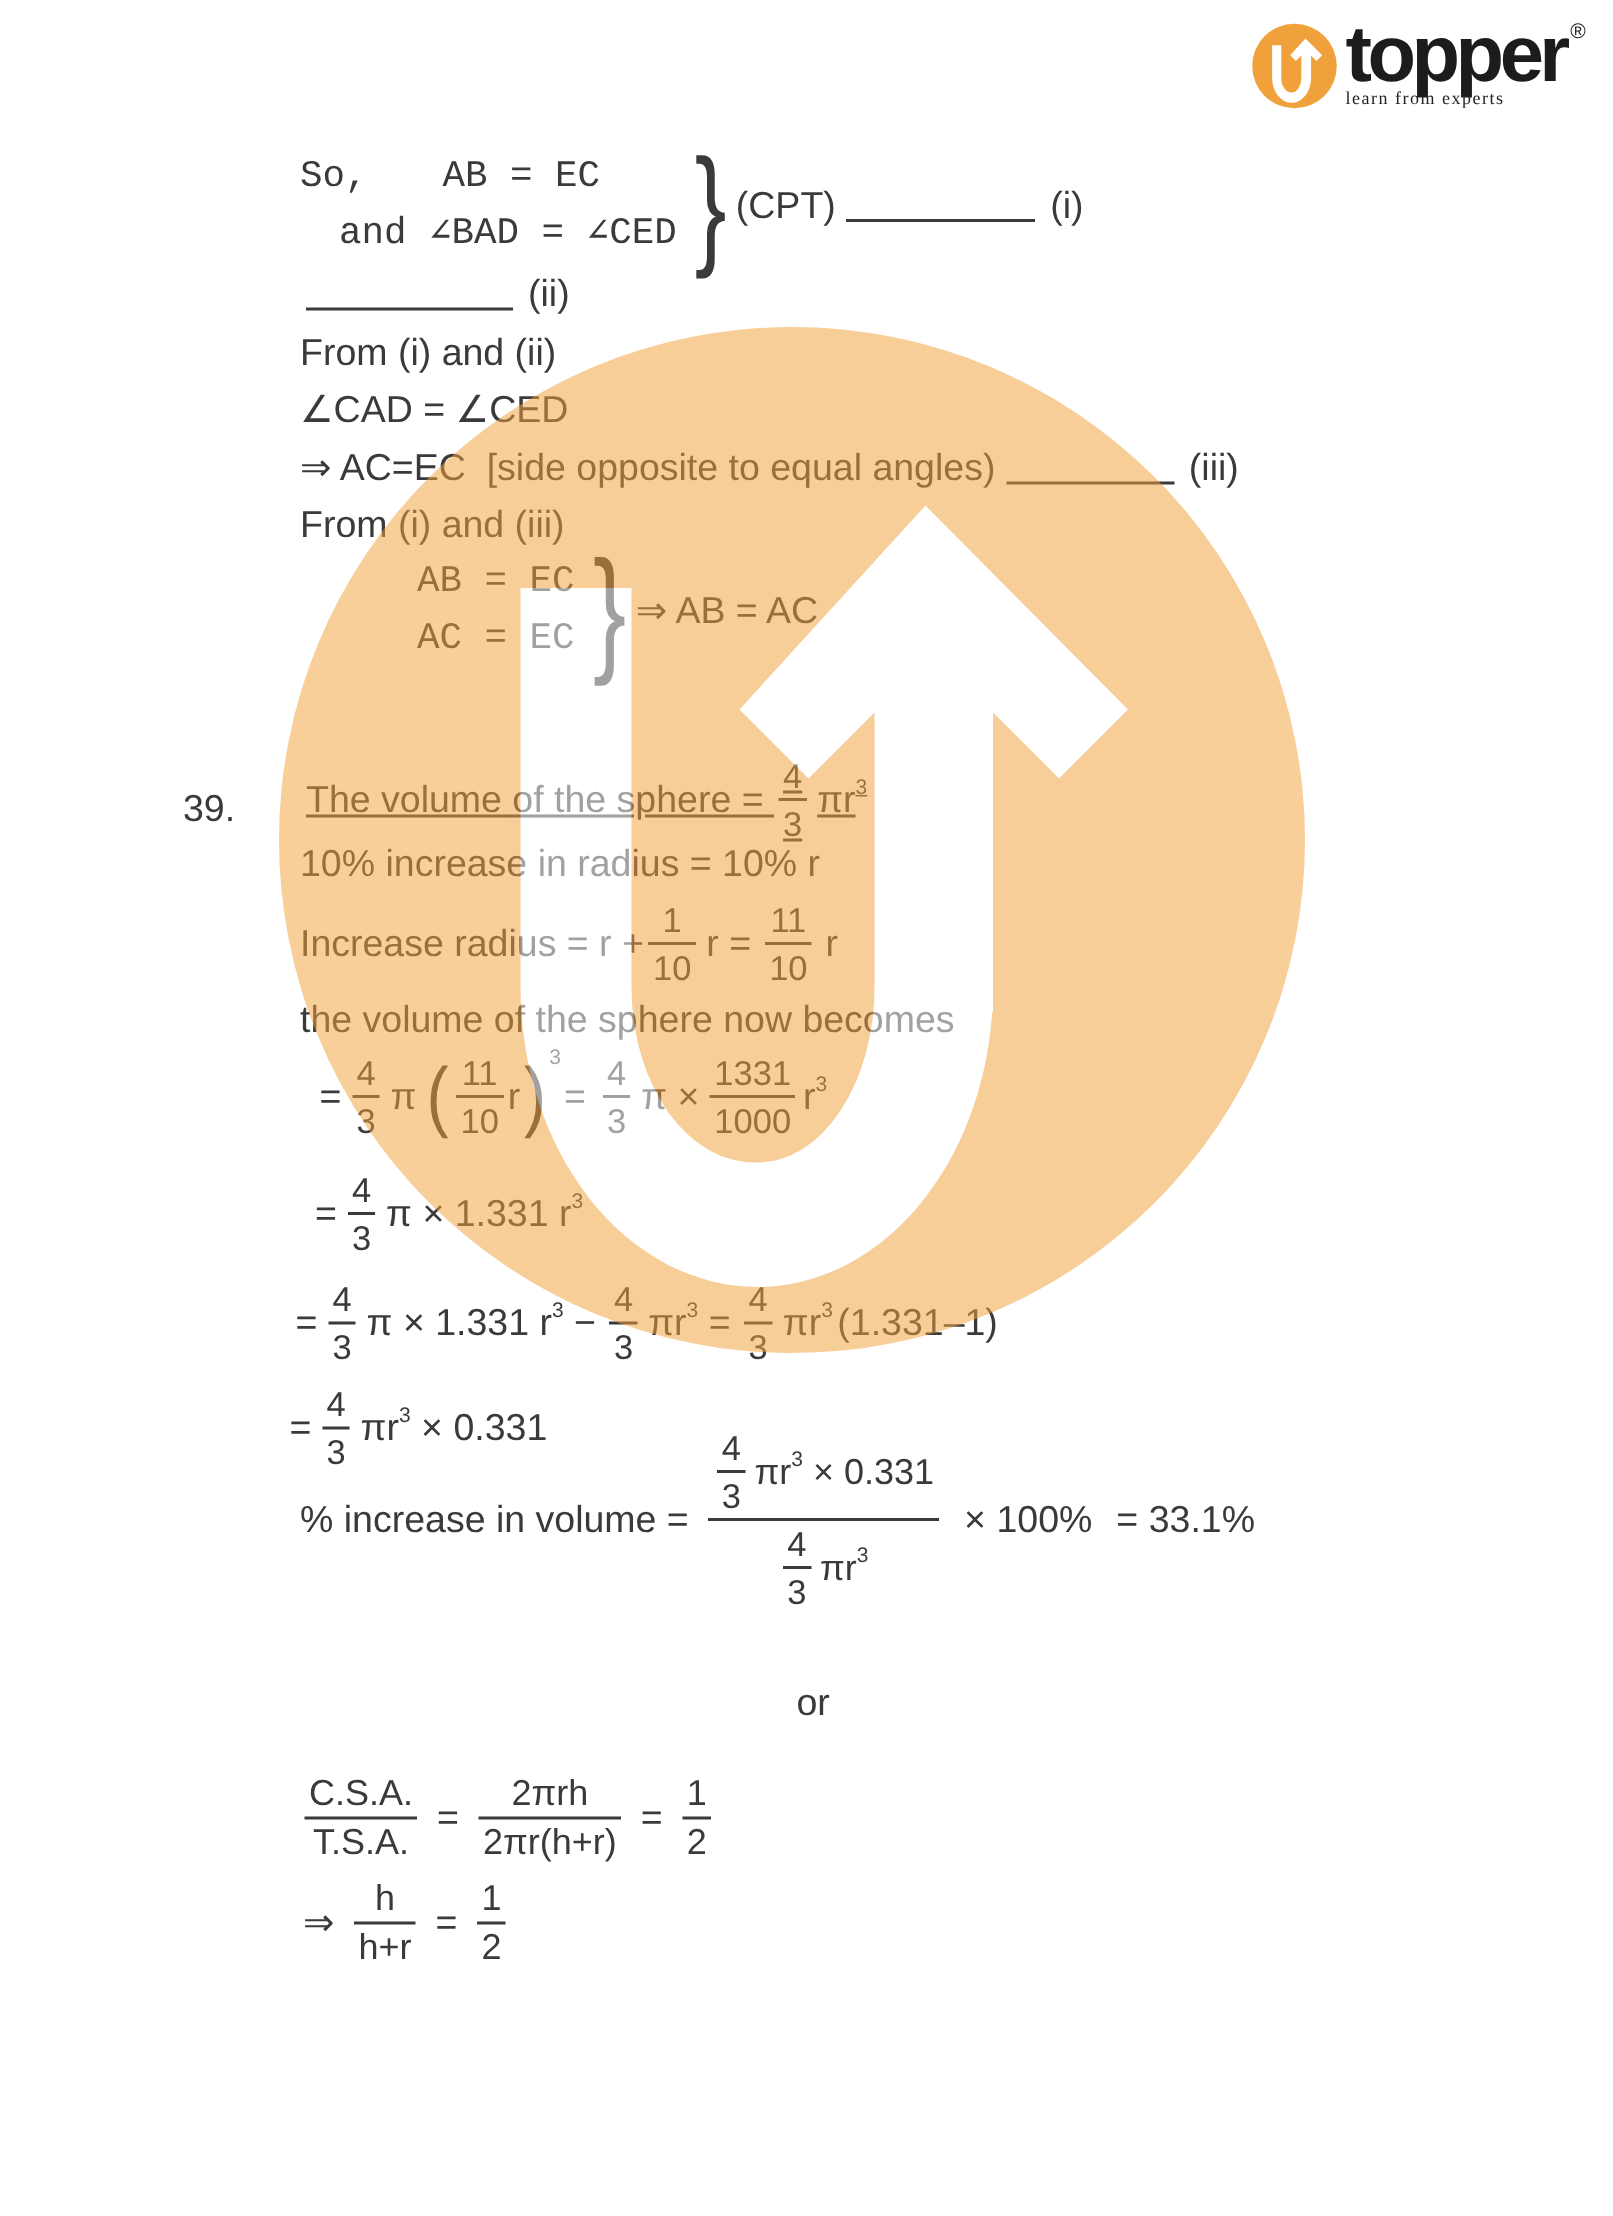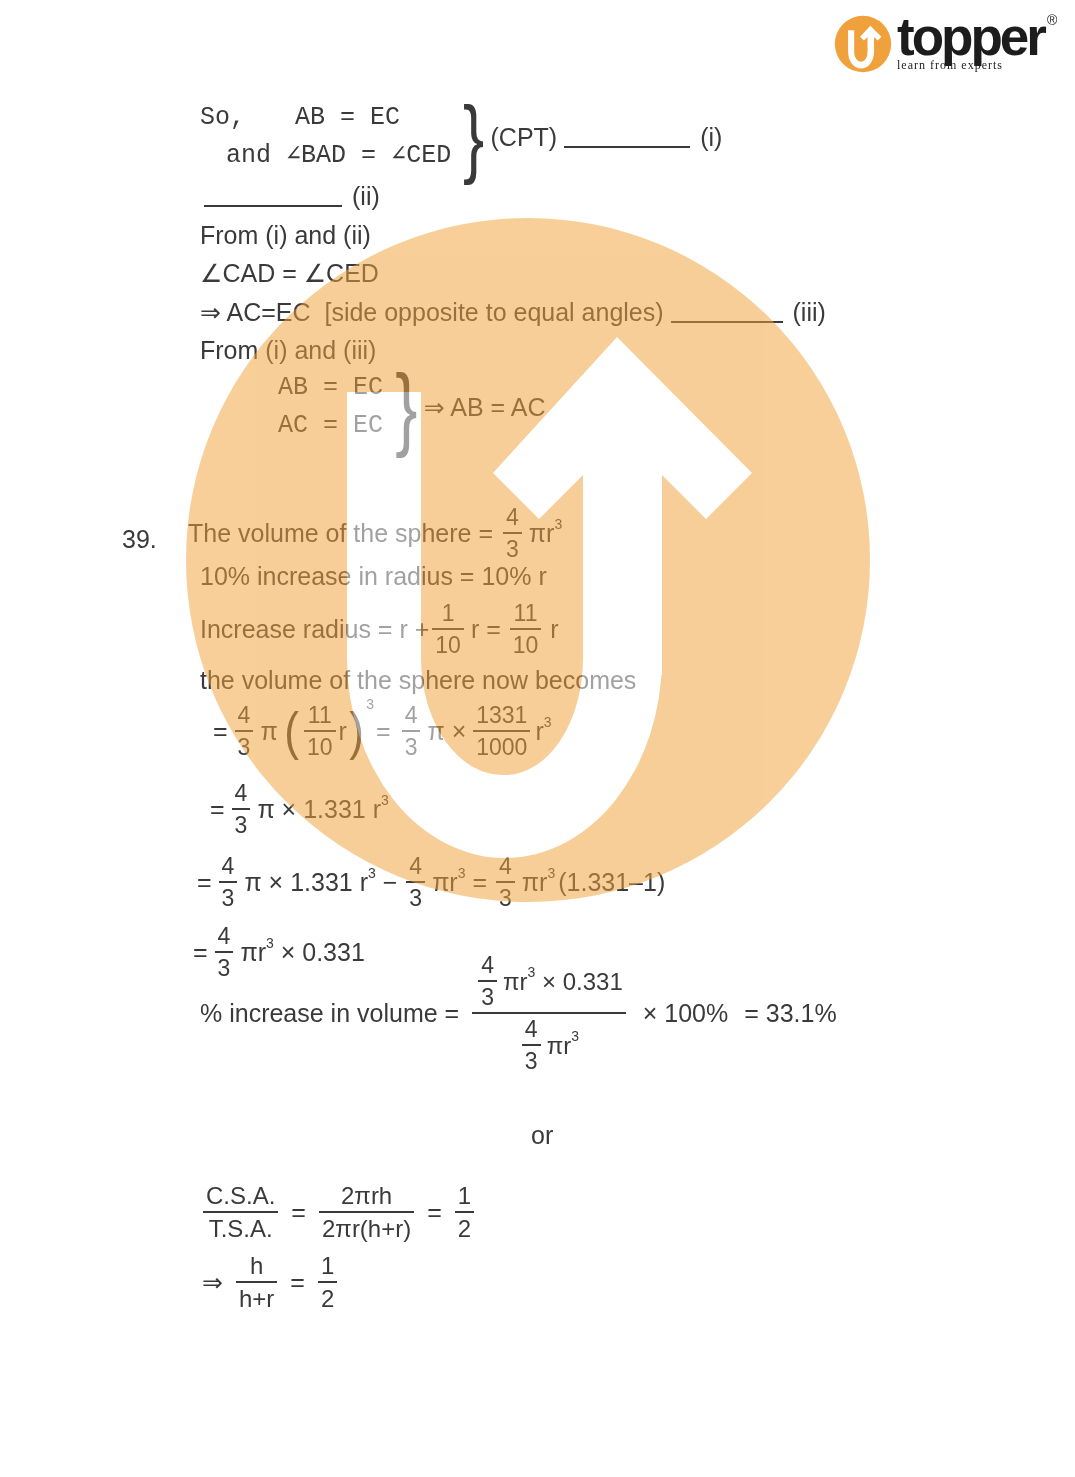--- a/index.html
+++ b/index.html
@@ -43,21 +43,21 @@
 
 <div id="doc">
     <div class="mline" style="left: 200px; top: 99px;"><span class="bcol"><span class="brow" style="margin-left: 0px;"><span class="mtxt">So,</span><span class="msp" style="width: 50px;"></span><span class="mtxt">AB = EC</span></span><span class="brow" style="margin-left: 26px;"><span class="mtxt">and ∠BAD = ∠CED</span></span></span><span class="mbrace" style="font-size: 88px;">}</span><span class="bright"><span class="mtxt">(CPT) </span><span class="mblank" style="width: 126px;"></span><span class="msp" style="width: 10px;"></span><span class="mtxt">(i)</span></span></div>
     <div class="mline" style="left: 200px; top: 181px;"><span class="msp" style="width: 4px;"></span><span class="mblank" style="width: 138px;"></span><span class="msp" style="width: 10px;"></span><span class="mtxt">(ii)</span></div>
     <div class="mline" style="left: 200px; top: 220px;"><span class="mtxt">From (i) and (ii)</span></div>
     <div class="mline" style="left: 200px; top: 258px;"><span class="mtxt">∠CAD = ∠CED</span></div>
     <div class="mline" style="left: 200px; top: 297px;"><span class="mtxt">⇒ AC=EC  [side opposite to equal angles) </span><span class="mblank" style="width: 112px;"></span><span class="msp" style="width: 10px;"></span><span class="mtxt">(iii)</span></div>
     <div class="mline" style="left: 200px; top: 335px;"><span class="mtxt">From (i) and (iii)</span></div>
     <div class="mline" style="left: 278px; top: 369px;"><span class="bcol"><span class="brow" style="margin-left: 0px;"><span class="mtxt">AB = EC</span></span><span class="brow" style="margin-left: 0px;"><span class="mtxt">AC = EC</span></span></span><span class="mbrace" style="font-size: 92px;">}</span><span class="bright"><span class="mtxt">⇒ AB = AC</span></span></div>
     <div class="mline" style="left: 122px; top: 524px; text-align: center;"><span class="mtxt">39.</span></div>
-    <div class="mline" style="left: 188px; top: 505px;"><span class="mtxt">The volume of the sphere = </span><span class="mfrac"><span class="fn"><span class="mtxt">4</span></span><span class="fbar"></span><span class="fd"><span class="mtxt">3</span></span></span><span class="msp" style="width: 4px;"></span><span class="mtxt">πr</span><span class="msup">3</span></div>
+    <div class="mline" style="left: 204px; top: 505px; text-decoration: underline;"><span class="mtxt">The volume of the sphere = </span><span class="mfrac"><span class="fn"><span class="mtxt">4</span></span><span class="fbar"></span><span class="fd"><span class="mtxt">3</span></span></span><span class="msp" style="width: 4px;"></span><span class="mtxt">πr</span><span class="msup">3</span></div>
     <div class="mline" style="left: 200px; top: 561px;"><span class="mtxt">10% increase in radius = 10% r</span></div>
     <div class="mline" style="left: 200px; top: 601px;"><span class="mtxt">Increase radius = r +</span><span class="mfrac"><span class="fn"><span class="mtxt">1</span></span><span class="fbar"></span><span class="fd"><span class="mtxt">10</span></span></span><span class="msp" style="width: 4px;"></span><span class="mtxt">r =</span><span class="msp" style="width: 6px;"></span><span class="mfrac"><span class="fn"><span class="mtxt">11</span></span><span class="fbar"></span><span class="fd"><span class="mtxt">10</span></span></span><span class="msp" style="width: 6px;"></span><span class="mtxt">r</span></div>
     <div class="mline" style="left: 200px; top: 665px;"><span class="mtxt">the volume of the sphere now becomes</span></div>
     <div class="mline" style="left: 213px; top: 703px;"><span class="mtxt">=</span><span class="msp" style="width: 4px;"></span><span class="mfrac"><span class="fn"><span class="mtxt">4</span></span><span class="fbar"></span><span class="fd"><span class="mtxt">3</span></span></span><span class="msp" style="width: 4px;"></span><span class="mtxt">π</span><span class="msp" style="width: 4px;"></span><span class="mbigp">(</span><span class="mfrac"><span class="fn"><span class="mtxt">11</span></span><span class="fbar"></span><span class="fd"><span class="mtxt">10</span></span></span><span class="mtxt">r</span><span class="mbigp">)</span><span class="msup hi">3</span><span class="msp" style="width: 2px;"></span><span class="mtxt">=</span><span class="msp" style="width: 8px;"></span><span class="mfrac"><span class="fn"><span class="mtxt">4</span></span><span class="fbar"></span><span class="fd"><span class="mtxt">3</span></span></span><span class="msp" style="width: 4px;"></span><span class="mtxt">π ×</span><span class="msp" style="width: 4px;"></span><span class="mfrac"><span class="fn"><span class="mtxt">1331</span></span><span class="fbar"></span><span class="fd"><span class="mtxt">1000</span></span></span><span class="msp" style="width: 2px;"></span><span class="mtxt">r</span><span class="msup">3</span></div>
     <div class="mline" style="left: 210px; top: 781px;"><span class="mtxt">=</span><span class="msp" style="width: 4px;"></span><span class="mfrac"><span class="fn"><span class="mtxt">4</span></span><span class="fbar"></span><span class="fd"><span class="mtxt">3</span></span></span><span class="msp" style="width: 4px;"></span><span class="mtxt">π × 1.331 r</span><span class="msup">3</span></div>
     <div class="mline" style="left: 197px; top: 854px;"><span class="mtxt">=</span><span class="msp" style="width: 4px;"></span><span class="mfrac"><span class="fn"><span class="mtxt">4</span></span><span class="fbar"></span><span class="fd"><span class="mtxt">3</span></span></span><span class="msp" style="width: 4px;"></span><span class="mtxt">π × 1.331 r</span><span class="msup">3</span><span class="mtxt"> −</span><span class="msp" style="width: 6px;"></span><span class="mfrac"><span class="fn"><span class="mtxt">4</span></span><span class="fbar"></span><span class="fd"><span class="mtxt">3</span></span></span><span class="msp" style="width: 4px;"></span><span class="mtxt">πr</span><span class="msup">3</span><span class="mtxt"> =</span><span class="msp" style="width: 6px;"></span><span class="mfrac"><span class="fn"><span class="mtxt">4</span></span><span class="fbar"></span><span class="fd"><span class="mtxt">3</span></span></span><span class="msp" style="width: 4px;"></span><span class="mtxt">πr</span><span class="msup">3</span><span class="msp" style="width: 3px;"></span><span class="mtxt">(1.331–1)</span></div>
     <div class="mline" style="left: 193px; top: 924px;"><span class="mtxt">=</span><span class="msp" style="width: 4px;"></span><span class="mfrac"><span class="fn"><span class="mtxt">4</span></span><span class="fbar"></span><span class="fd"><span class="mtxt">3</span></span></span><span class="msp" style="width: 4px;"></span><span class="mtxt">πr</span><span class="msup">3</span><span class="mtxt"> × 0.331</span></div>
     <div class="mline" style="left: 200px; top: 953px;"><span class="mtxt">% increase in volume =</span><span class="msp" style="width: 10px;"></span><span class="mfrac big"><span class="fn"><span class="mfrac"><span class="fn"><span class="mtxt">4</span></span><span class="fbar"></span><span class="fd"><span class="mtxt">3</span></span></span><span class="msp" style="width: 3px;"></span><span class="mtxt">πr</span><span class="msup">3</span><span class="mtxt"> × 0.331</span></span><span class="fbar"></span><span class="fd"><span class="mfrac"><span class="fn"><span class="mtxt">4</span></span><span class="fbar"></span><span class="fd"><span class="mtxt">3</span></span></span><span class="msp" style="width: 3px;"></span><span class="mtxt">πr</span><span class="msup">3</span></span></span><span class="msp" style="width: 14px;"></span><span class="mtxt">× 100%</span><span class="msp" style="width: 16px;"></span><span class="mtxt">= 33.1%</span></div>
     <div class="mline" style="left: 531px; top: 1120px;"><span class="mtxt">or</span></div>
     <div class="mline" style="left: 200px; top: 1183px;"><span class="mfrac big"><span class="fn"><span class="mtxt">C.S.A.</span></span><span class="fbar"></span><span class="fd"><span class="mtxt">T.S.A.</span></span></span><span class="msp" style="width: 10px;"></span><span class="mtxt">=</span><span class="msp" style="width: 10px;"></span><span class="mfrac big"><span class="fn"><span class="mtxt">2πrh</span></span><span class="fbar"></span><span class="fd"><span class="mtxt">2πr(h+r)</span></span></span><span class="msp" style="width: 10px;"></span><span class="mtxt">=</span><span class="msp" style="width: 10px;"></span><span class="mfrac big"><span class="fn"><span class="mtxt">1</span></span><span class="fbar"></span><span class="fd"><span class="mtxt">2</span></span></span></div>

